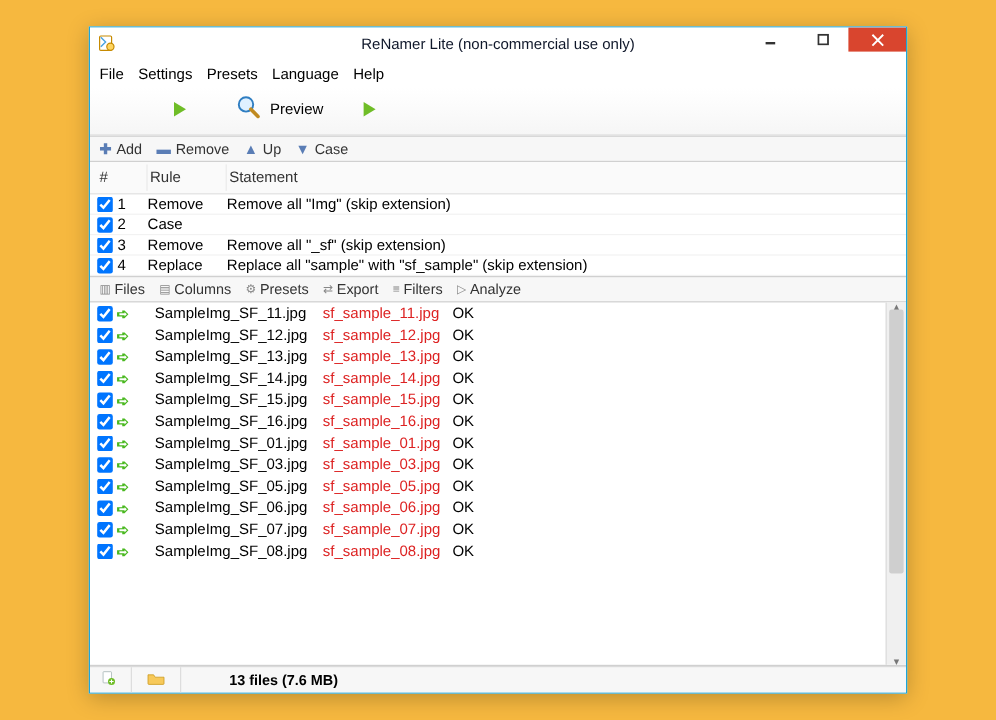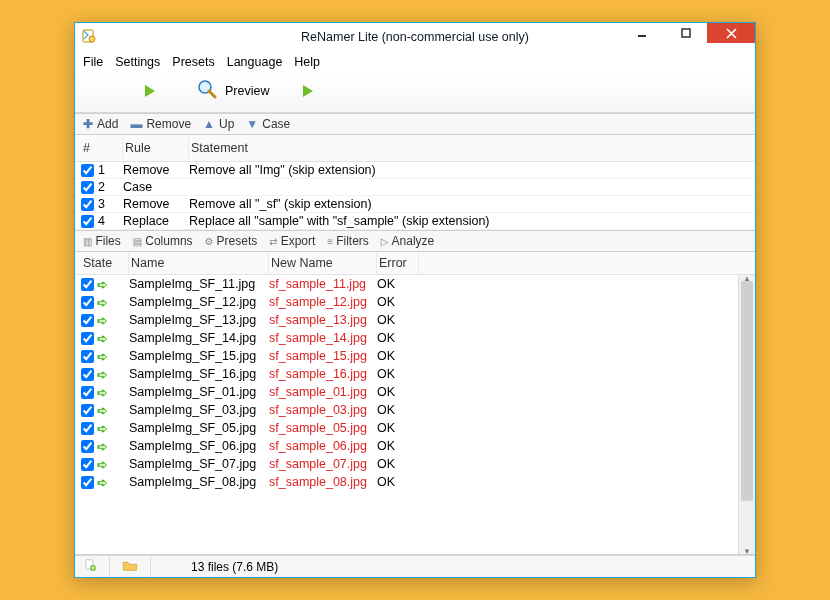--- a/index.html
+++ b/index.html
@@ -148,21 +148,21 @@
     width:17px;background:#f0f0f0;border-left:1px solid #dcdcdc;position:relative;
   }
   .vscrollbar .thumb{
     position:absolute;top:6px;left:2px;right:2px;height:220px;background:#cfcfcf;border-radius:2px;
   }
   .vscrollbar .ar{position:absolute;left:0;right:0;text-align:center;color:#777;font-size:9px;}
   .vscrollbar .ar.top{top:-2px;}
   .vscrollbar .ar.bot{bottom:-2px;}
   
   .statusbar{
-    height:22px;display:flex;align-items:center;gap:12px;padding:0 8px;background:#f7f7f7;font-size:12px;border-top:1px solid #dadada;
+    height:22px;display:flex;align-items:center;gap:12px;padding:0 8px;background:#f7f7f7;font-size:12px;border-top:1px solid #dadada;font-weight:bold;
   }
   .sb-seg{display:flex;align-items:center;gap:4px;padding-right:12px;border-right:1px solid #ddd;height:100%;}
   .sb-seg:last-child{border-right:none;}
 </style>
 </head>
 <body>
 
 <div class="window">
 
   <div class="titlebar">
@@ -298,27 +298,20 @@
     <div class="ft-item">
         <span class="mini-ic">≡</span>
         <span>Filters</span>
       </div>
     <div class="ft-item">
         <span class="mini-ic">▷</span>
         <span>Analyze</span>
       </div>
   </div>
 
-  <div class="files-header">
-    <div>State</div>
-    <div>Name</div>
-    <div>New Name</div>
-    <div>Error</div>
-    <div></div>
-  </div>
   <div class="files-wrap">
     <div class="files-scroller" id="files-list">
         <div class="file-row">
           <div class="state-cell">
             <input type="checkbox" checked="" style="">
             <span style="color:#49b81f;font-weight:bold;">➪</span>
           </div>
           <div>SampleImg_SF_11.jpg</div>
           <div class="newname">sf_sample_11.jpg</div>
           <div>OK</div>

